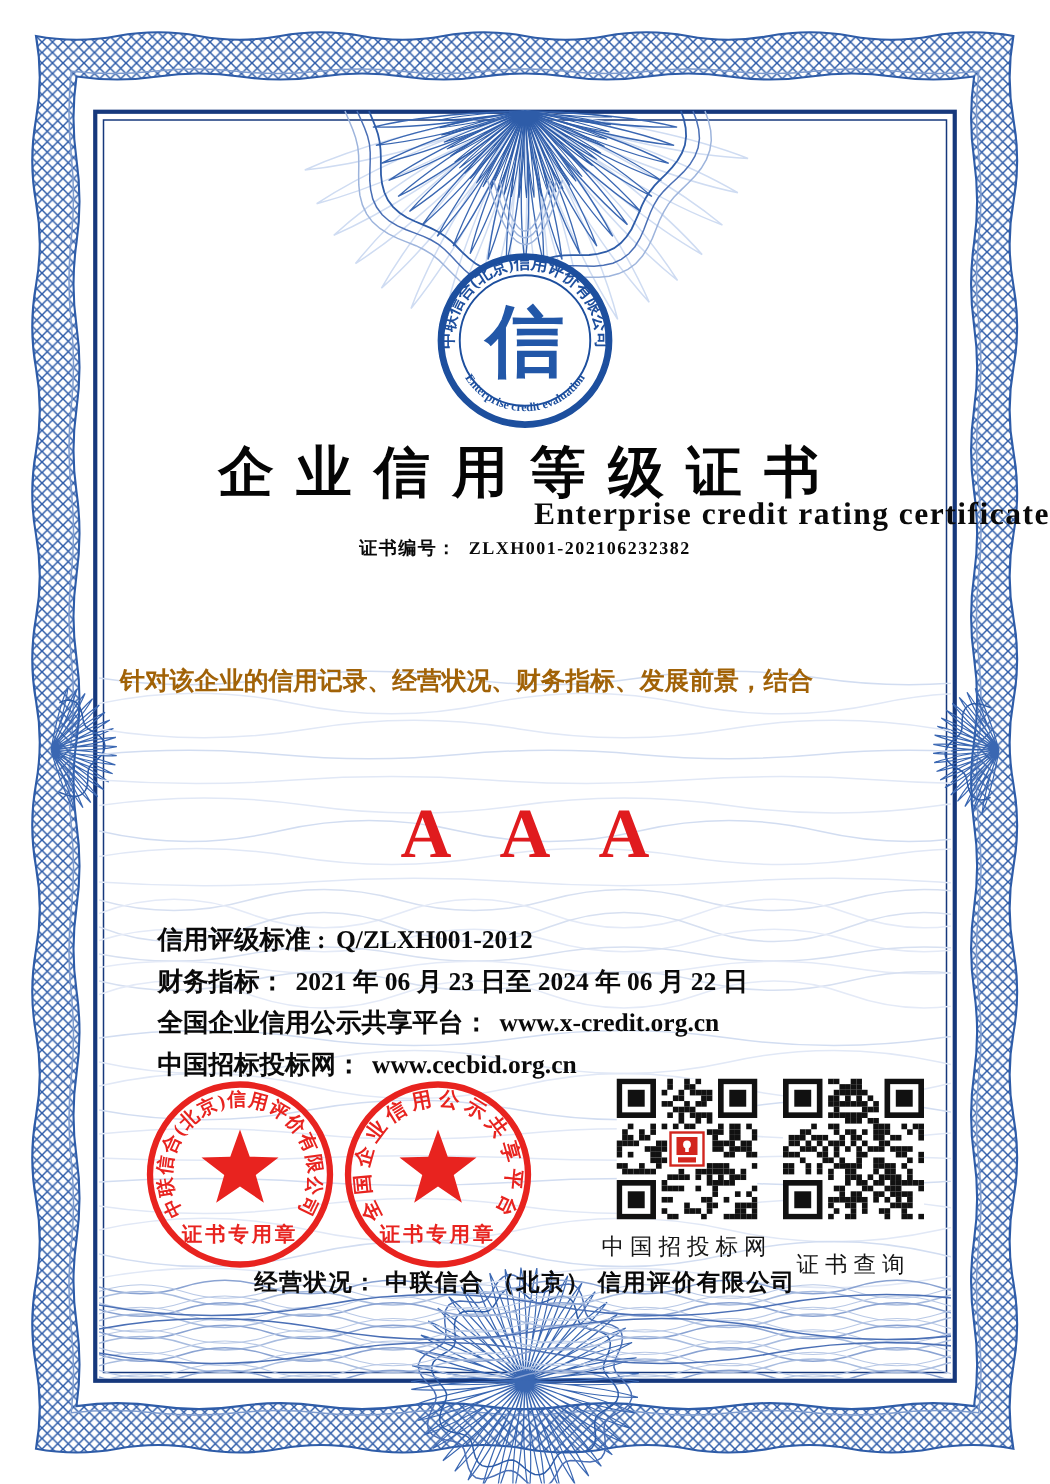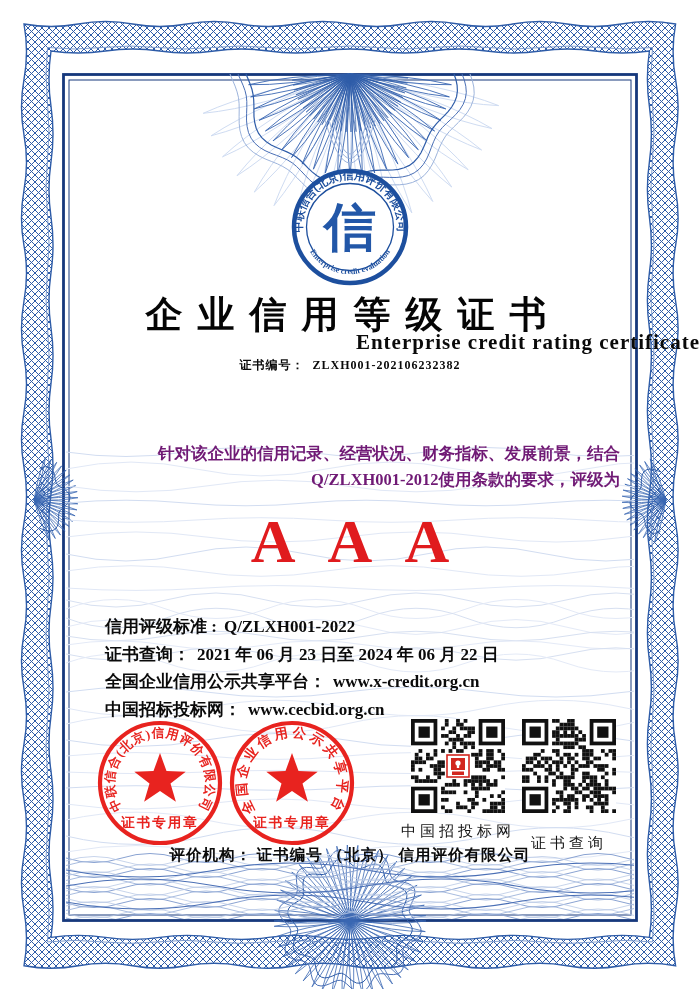--- a/index.html
+++ b/index.html
@@ -7,22 +7,22 @@
   #page{position:relative;width:700px;height:989px;background:#fff;overflow:hidden;}
   #deco{position:absolute;left:0;top:0;z-index:0;}
   #content{position:absolute;left:0;top:0;width:700px;height:989px;z-index:1;}
   .abs{position:absolute;}
   .ctr{left:0;right:0;text-align:center;}
   .cert-title{top:290px;font-size:37px;font-weight:bold;color:#050505;letter-spacing:15px;padding-left:7px;}
   .cert-subtitle{top:330px;font-size:21px;font-weight:bold;color:#0a0a0a;letter-spacing:1px;text-align:right;}
   .certno{top:357px;font-size:12px;font-weight:bold;color:#0a0a0a;letter-spacing:1px;}
   .certno .val{margin-left:8px;}
   .company{top:385px;font-size:36px;font-weight:bold;color:#050505;letter-spacing:4px;}
-  .body-par{top:441px;left:80px;width:540px;text-align:right;font-size:16.5px;font-weight:bold;color:#701a75;line-height:26px;}
-  .rating{top:506px;font-size:62px;font-weight:bold;color:#e01b1e;letter-spacing:32px;padding-left:32px;}
+  .body-par{top:441px;left:80px;width:540px;text-align:left;font-size:16.5px;font-weight:bold;color:#a16207;line-height:26px;}
+  .rating{top:529px;font-size:47px;font-weight:bold;color:#e01b1e;letter-spacing:32px;padding-left:32px;}
   .details{top:613px;left:105px;font-size:17px;font-weight:bold;color:#0a0a0a;}
   .details .row{height:27.5px;line-height:27.5px;white-space:nowrap;}
   .details .val{margin-left:7px;}
   .qr-label{top:822px;font-size:15px;font-weight:normal;color:#151515;letter-spacing:4px;text-align:center;}
   .agency{top:845px;font-size:15.5px;font-weight:bold;color:#0a0a0a;letter-spacing:1px;}
   .seal-svg,.qr-svg,.logo-svg{position:absolute;}
   svg text{font-family:"Liberation Serif","DejaVu Serif",serif;}
 </style>
 </head>
 <body>
@@ -135,31 +135,30 @@
     <div class="abs ctr cert-title">企业信用等级证书</div>
     <div class="abs ctr cert-subtitle">Enterprise credit rating certificate</div>
 
     <div class="abs ctr certno">
       <span>证书编号：</span><span class="val">ZLXH001-202106232382</span>
     </div>
 
 
     <div class="abs body-par">
       <div>针对该企业的信用记录、经营状况、财务指标、发展前景，结合</div>
-      <div>Q/ZLXH001-2012使用条款的要求，评级为</div>
     </div>
 
     <div class="abs ctr rating">AAA</div>
 
     <div class="abs details">
       <div class="row">
-        <span>信用评级标准 :</span><span class="val">Q/ZLXH001-2022</span>
+        <span>信用评级标准 :</span><span class="val">Q/ZLXH001-2012</span>
       </div>
       <div class="row">
-        <span>证书查询：</span><span class="val">2021 年 06 月 23 日至 2024 年 06 月 22 日</span>
+        <span>财务指标：</span><span class="val">2021 年 06 月 23 日至 2024 年 06 月 22 日</span>
       </div>
       <div class="row">
         <span>全国企业信用公示共享平台：</span><span class="val">www.x-credit.org.cn</span>
       </div>
       <div class="row">
         <span>中国招标投标网：</span><span class="val">www.cecbid.org.cn</span>
       </div>
     </div>
 
     <svg class="seal-svg" style="left:94px;top:717px;" width="132" height="132">
@@ -602,15 +601,15 @@
         <rect x="71.44000000000001" y="3.76" width="18.799999999999997" height="18.799999999999997" fill="#fff"></rect>
         <rect x="75.2" y="7.52" width="11.28" height="11.28" fill="#111"></rect>
         <rect x="0" y="67.68" width="26.32" height="26.32" fill="#111"></rect>
         <rect x="3.76" y="71.44000000000001" width="18.799999999999997" height="18.799999999999997" fill="#fff"></rect>
         <rect x="7.52" y="75.2" width="11.28" height="11.28" fill="#111"></rect>
       </svg>
 
     <div class="abs qr-label" style="left:390px;width:136px;">中国招投标网</div>
     <div class="abs qr-label" style="left:519px;width:100px;margin-top:12px;">证书查询</div>
 
-    <div class="abs ctr agency">评价机构： 证书编号 （北京） 信用评价有限公司</div>
+    <div class="abs ctr agency">经营状况： 中联信合 （北京） 信用评价有限公司</div>
   </div>
 </div>
 
 </body></html>

